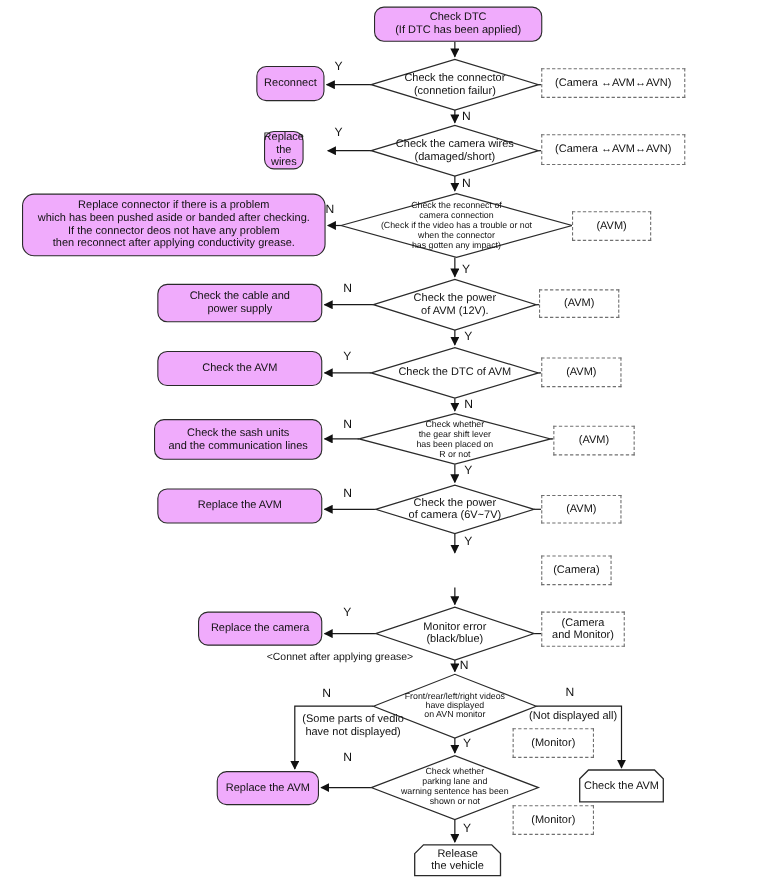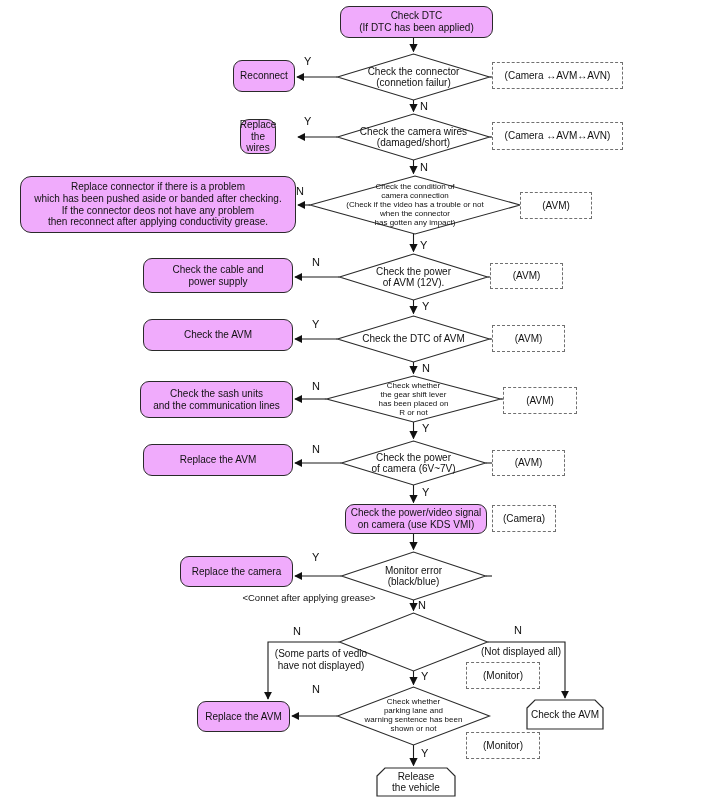--- a/index.html
+++ b/index.html
@@ -106,60 +106,63 @@
   <div class="node" style="left:143px; top:258px; width:150px; height:35px;">Check the cable and
 power supply</div>
   <div class="node" style="left:20px; top:176px; width:276px; height:57px; border-radius:11px;">Replace connector if there is a problem
 which has been pushed aside or banded after checking.
 If the connector deos not have any problem
 then reconnect after applying conductivity grease.</div>
   <div class="node" style="left:143px; top:319px; width:150px; height:32px;">Check the AVM</div>
   <div class="node" style="left:140px; top:381px; width:153px; height:37px;">Check the sash units
 and the communication lines</div>
   <div class="node" style="left:143px; top:444px; width:150px; height:32px;">Replace the AVM</div>
-  <div class="node f95" style="left:345px; top:504px; width:142px; height:30px;">Check the power/video signal
-on camera (use KDS VMI)</div>
   <div class="node" style="left:180px; top:556px; width:113px; height:31px;">Replace the camera</div>
   <div class="node" style="left:197px; top:701px; width:93px; height:31px;">Replace the AVM</div>
 
   <div class="dtext" style="left:527px; top:700px; width:76px; height:29px; font-size:10px;">Check the AVM</div>
   <div class="dtext" style="left:377px; top:768px; width:78px; height:28px; font-size:10px;border-radius:11px;">Release
 the vehicle</div>
 
   <div class="ref" style="left:492px; top:62px; width:131px; height:27px;">(Camera ↔AVM↔AVN)</div>
   <div class="ref" style="left:492px; top:122px; width:131px; height:28px;">(Camera ↔AVM↔AVN)</div>
   <div class="ref" style="left:520px; top:192px; width:72px; height:27px;">(AVM)</div>
   <div class="ref" style="left:490px; top:263px; width:73px; height:26px;">(AVM)</div>
   <div class="ref" style="left:492px; top:325px; width:73px; height:27px;">(AVM)</div>
   <div class="ref" style="left:503px; top:387px; width:74px; height:27px;">(AVM)</div>
   <div class="ref" style="left:492px; top:450px; width:73px; height:26px;">(AVM)</div>
   <div class="ref" style="left:492px; top:505px; width:64px; height:27px;">(Camera)</div>
+  <div class="ref" style="left:492px; top:556px; width:76px; height:32px;">(Camera
+and Monitor)</div>
   <div class="ref" style="left:466px; top:662px; width:74px; height:27px;">(Monitor)</div>
   <div class="ref" style="left:466px; top:732px; width:74px; height:27px;">(Monitor)</div>
 
   <div class="dtext f95" style="left:337px; top:54px; width:153px; height:46px;">Check the connector
 (connetion failur)</div>
   <div class="dtext f95" style="left:337px; top:114px; width:153px; height:46px;">Check the camera wires
 (damaged/short)</div>
-  <div class="dtext f80" style="left:310px; top:177px; width:210px; height:57px;">Check the condition of
+  <div class="dtext f80" style="left:310px; top:177px; width:210px; height:57px;">Check the reconnect of
 camera connection
 (Check if the video has a trouble or not
 when the connector
 has gotten any impact)</div>
   <div class="dtext f95" style="left:339px; top:254px; width:149px; height:46px;">Check the power
 of AVM (12V).</div>
   <div class="dtext f95" style="left:337px; top:316px; width:153px; height:46px;">Check the DTC of AVM</div>
   <div class="dtext f80" style="left:326px; top:377px; width:175px; height:46px;">Check whether
 the gear shift lever
 has been placed on
 R or not</div>
   <div class="dtext f95" style="left:341px; top:441px; width:145px; height:44px;">Check the power
 of camera (6V~7V)</div>
   <div class="dtext f95" style="left:341px; top:552px; width:145px; height:48px;">Monitor error
 (black/blue)</div>
+  <div class="dtext f80" style="left:339px; top:613px; width:149px; height:58px;">Front/rear/left/right videos
+have displayed
+on AVN monitor</div>
   <div class="dtext f80" style="left:337px; top:687px; width:153px; height:58px;">Check whether
 parking lane and
 warning sentence has been
 shown or not</div>
 
   <div class="lbl" style="left:304px; top:56px;">Y</div>
   <div class="lbl" style="left:420px; top:101px;">N</div>
   <div class="lbl" style="left:304px; top:116px;">Y</div>
   <div class="lbl" style="left:420px; top:162px;">N</div>
   <div class="lbl" style="left:296px; top:186px;">N</div>

